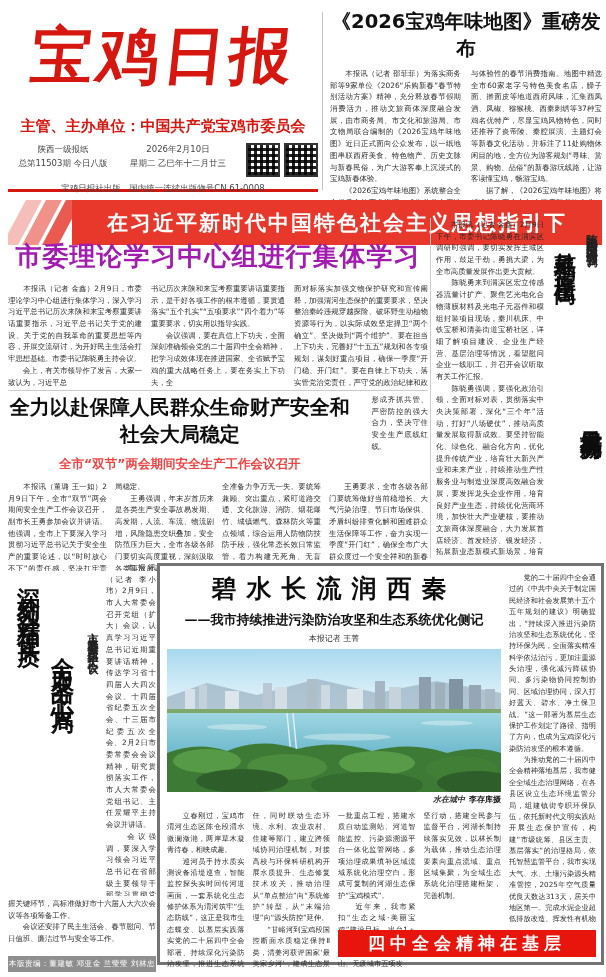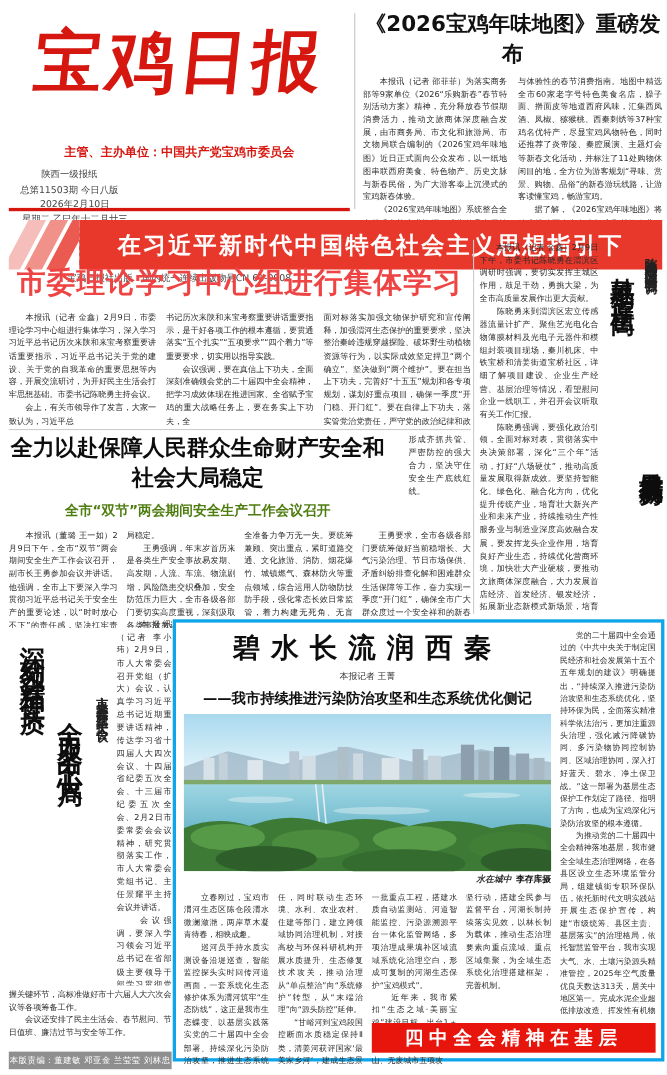--- a/index.html
+++ b/index.html
@@ -14,22 +14,22 @@
     font-size:7.4px; line-height:1.58; text-align:justify; color:#2b2b2b;
     white-space:pre-line; overflow:hidden;
   }
   
   #masthead { left:8px; top:6px; width:310px; height:186px; border-bottom:3px solid #d6170f; }
   #brand {
     color:#d6170f; font-weight:900; font-size:62px; letter-spacing:4px;
     transform:skewX(-6deg); text-align:center; line-height:1.6; height:104px;
     font-family:"DejaVu Serif", serif;
   }
-  #organizer { color:#d6170f; font-size:11px; font-weight:bold; text-align:center; margin-top:21px; }
-  #mast-info { display:flex; margin-top:7px; align-items:flex-start;flex-direction:column; }
+  #organizer { color:#d6170f; font-size:15px; font-weight:bold; text-align:center; margin-top:7px; }
+  #mast-info { display:flex; margin-top:7px; align-items:flex-start; }
   .mast-col { font-size:8.5px; color:#444; line-height:1.6; text-align:center; }
   #mast-col-left { width:110px; }
   #mast-col-mid { width:120px; }
   #qr-wrap { display:flex; gap:4px; margin-left:8px; }
   .qr {
     width:34px; height:34px; background:
       repeating-linear-gradient(0deg,#222 0 3px,#fff 3px 6px),
       repeating-linear-gradient(90deg,#222 0 3px,#fff 3px 6px);
     background-blend-mode:multiply; border:2px solid #333;
   }
@@ -45,57 +45,57 @@
   #banner-stripes span { position:absolute; top:-4px; bottom:-4px; width:16px; transform:skewX(-28deg); }
   #banner-stripes .s1 { left:6px;  background:#f6beba; }
   #banner-stripes .s2 { left:26px; background:#f0918a; }
   #banner-stripes .s3 { left:46px; background:#ea5a50; }
   #banner-main {
     flex:1; background:#e8372b; color:#fff; font-weight:900; font-size:21px;
     display:flex; align-items:center; justify-content:center; letter-spacing:2px;
   }
   
   #lead { left:8px; top:239px; width:420px; height:148px; }
-  #lead-headline { font-size:26px; font-weight:900; color:#ef4444; text-align:center; letter-spacing:1px; }
+  #lead-headline { font-size:26px; font-weight:900; color:#a21caf; text-align:center; letter-spacing:1px; }
   #lead-cols { display:flex; gap:9px; margin-top:9px; }
   #lead-cols .col { width:134px; height:106px; }
   
   #visit { left:436px; top:217px; width:166px; height:341px; }
   #visit-body { left:0; top:2px; width:108px; height:338px; }
   .vtext { writing-mode:vertical-rl; overflow:hidden; }
   #visit-h1 { left:114px; top:18px; height:182px; font-size:22px; font-weight:900; color:#0d0d0d; letter-spacing:3px; }
   #visit-kicker { left:148px; top:8px; height:184px; font-size:11.5px; font-weight:bold; color:#222; letter-spacing:2px; }
   #visit-h2 { left:140px; top:196px; height:145px; font-size:22px; font-weight:900; color:#0d0d0d; letter-spacing:1px; }
   #rule-v1 { left:430px; top:218px; width:1px; height:340px; background:#cccccc; }
   #rule-h1 { left:8px; top:390px; width:420px; height:1px; background:#cccccc; }
   
   #safety { left:8px; top:394px; width:420px; height:164px; }
   #safety-head-row { display:flex; gap:20px; }
   #safety-head-main { width:352px; }
   #safety-headline { font-size:20px; font-weight:900; color:#0d0d0d; text-align:center; }
-  #safety-subhead { font-size:12.5px; font-weight:bold; color:#4d7c0f; text-align:center; margin-top:8px; }
+  #safety-subhead { font-size:12.5px; font-weight:bold; color:#ef4444; text-align:center; margin-top:8px; }
   #safety-note { width:58px; height:66px; font-size:7.4px; }
   #safety-cols { display:flex; gap:8px; margin-top:8px; }
   #safety-cols .col { width:99px; height:90px; }
   
   #npc { left:8px; top:562px; width:148px; height:410px; }
   .npc-big { font-size:23px; font-weight:900; color:#0d0d0d; letter-spacing:8px; }
   #npc-h1 { left:6px; top:8px; height:290px; }
   #npc-h2 { left:40px; top:76px; height:290px; }
   #npc-subhead { left:76px; top:62px; height:268px; font-size:11px; font-weight:bold; color:#222; letter-spacing:2px; }
   #npc-body { left:98px; top:0px; width:50px; height:334px; }
   #npc-body2 { left:0px; top:336px; width:148px; height:54px; }
   #npc-editors {
     left:0px; top:394px; width:148px; height:16px; background:#8f8f8f; color:#fff;
     font-size:7.6px; display:flex; align-items:center; justify-content:center; letter-spacing:0.5px;
   }
   
   #feature {
     left:157px; top:563px; width:447px; height:402px;
-    border:3px solid #0ea5e9; background:#fff; padding:6px 5px 5px 7px;
+    border:3px solid #737373; background:#fff; padding:6px 5px 5px 7px;
   }
   #feature-inner { display:flex; gap:8px; height:100%; position:relative; }
   #feature-main { width:334px; }
   #feature-headline { font-size:25px; font-weight:900; color:#0d0d0d; text-align:center; letter-spacing:10px; }
   #feature-subhead { font-size:13px; font-weight:bold; color:#111; text-align:center; margin-top:6px; }
   #feature-byline { font-size:8px; color:#333; text-align:center; margin-top:4px; }
   #feature-photo { width:334px; height:143px; margin-top:5px; display:block; }
   #feature-caption { display:flex; justify-content:flex-end; gap:4px; font-size:8px; margin-top:2px; }
   #feature-caption .cap-title { font-family:"DejaVu Serif", serif; font-style:italic; font-weight:bold; color:#333; }
   #feature-caption .cap-credit { font-weight:bold; color:#111; }
@@ -200,22 +200,22 @@
 　　会议要求，要深入学习贯彻省十四届人大四次会议精神，准确把握精神实质，切实把思想和行动统一到会议精神上来，要学习借鉴先进经验做法，进一步强化工作责任，加强统筹协调，把</div>
     <div id="npc-body2" class="abs body-text">握关键环节，高标准做好市十六届人大六次会议等各项筹备工作。
 　　会议还安排了民主生活会、春节慰问、节日值班、廉洁过节与安全等工作。</div>
     <div id="npc-editors" class="abs">本版责编：董建敏 邓亚金 兰莹莹 刘林忠</div>
   </div>
 
   <div id="feature" class="abs">
     <div id="feature-inner">
       <div id="feature-main">
         <div id="feature-headline">碧水长流润西秦</div>
+        <div id="feature-subhead">——我市持续推进污染防治攻坚和生态系统优化侧记</div>
         <div id="feature-byline">本报记者 王菁</div>
-        <div id="feature-subhead">——我市持续推进污染防治攻坚和生态系统优化侧记</div>
 
         <svg id="feature-photo" viewBox="0 0 334 143" aria-hidden="true">
           <defs>
             <linearGradient id="sky" x1="0" y1="0" x2="0" y2="1">
               <stop offset="0" stop-color="#a9d9ee"></stop>
                 <stop offset="1" stop-color="#e9f7fc"></stop>
             </linearGradient>
             <linearGradient id="water" x1="0" y1="0" x2="0" y2="1">
               <stop offset="0" stop-color="#9fd6e2"></stop>
                 <stop offset="1" stop-color="#6cb8cc"></stop>

